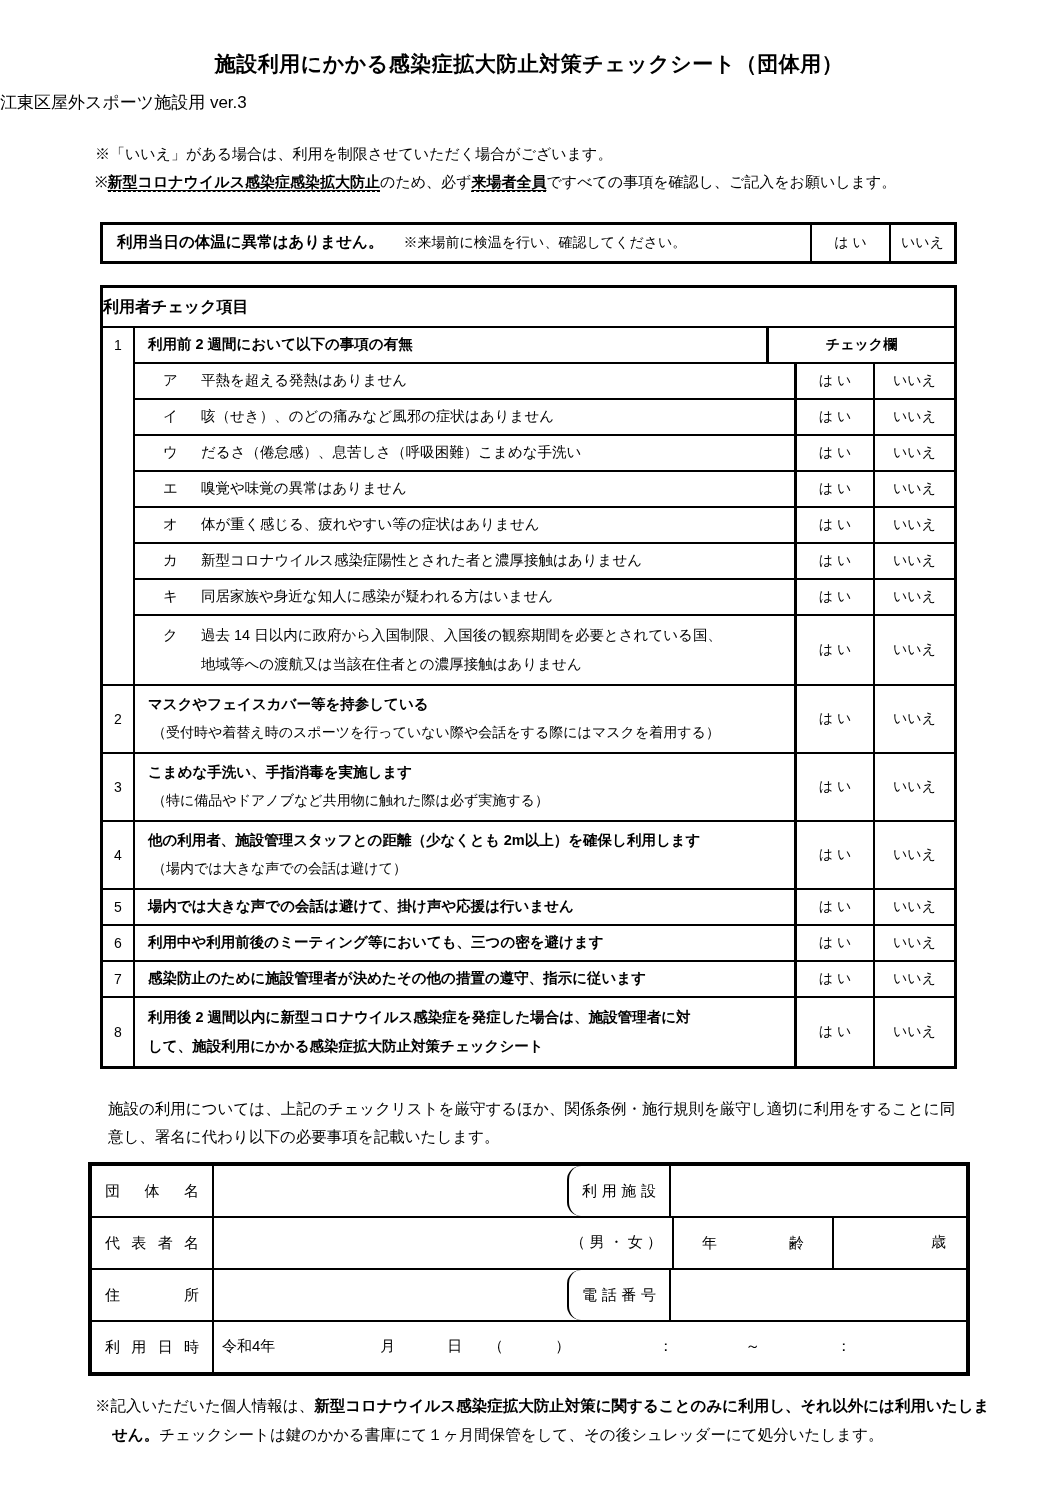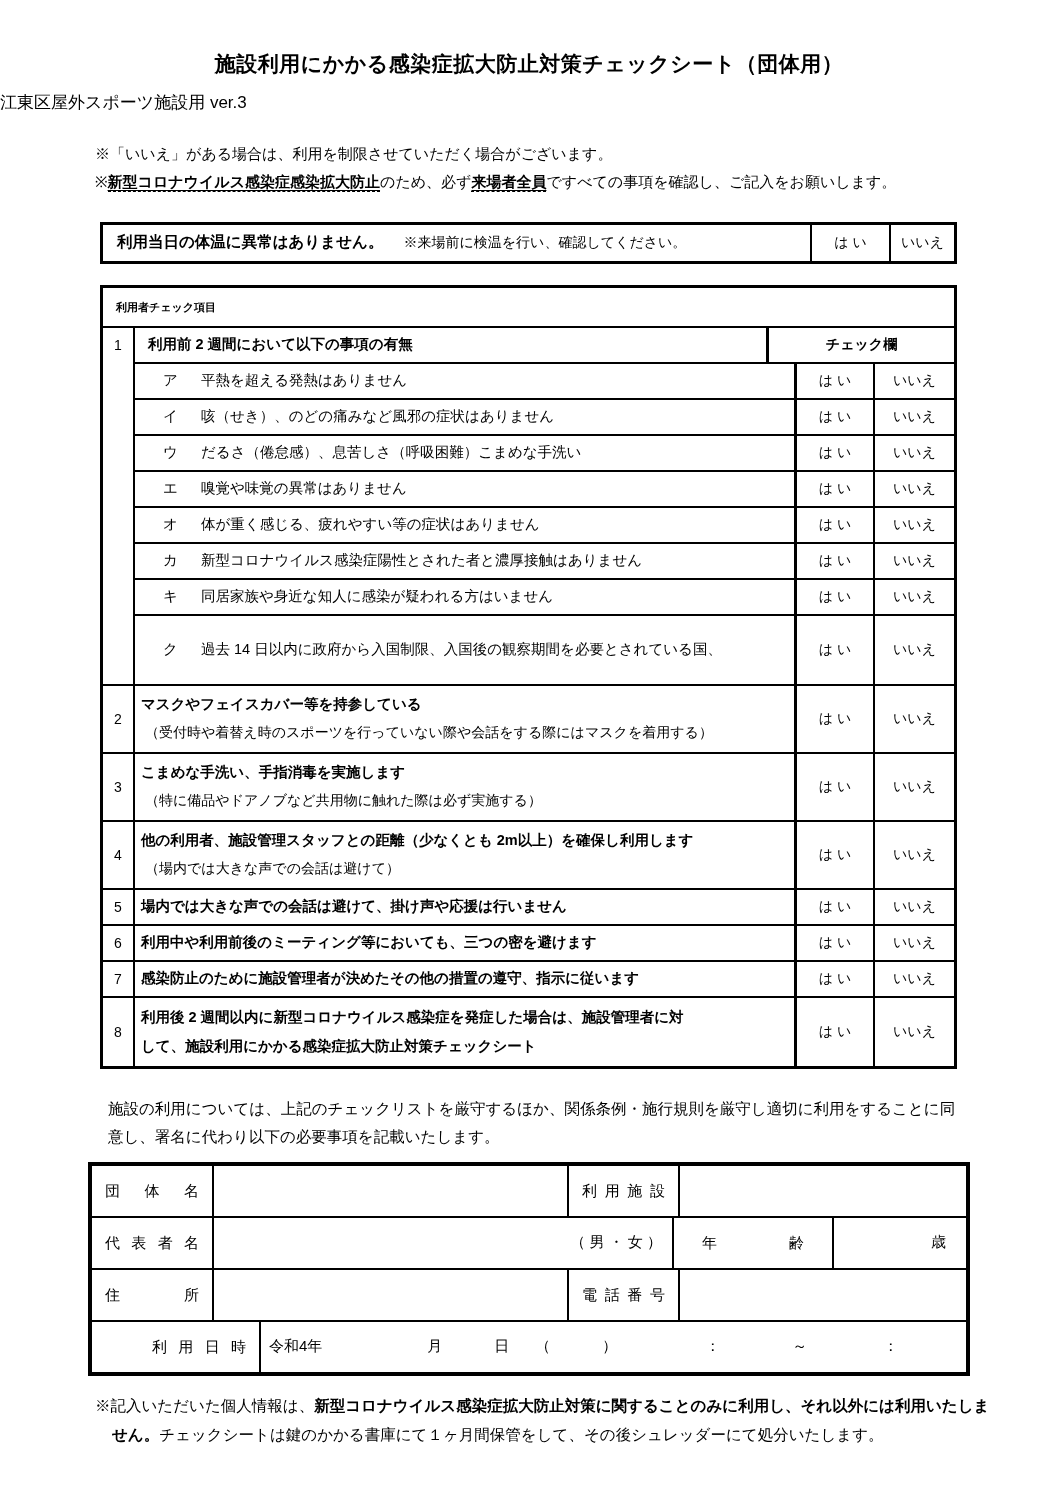--- a/index.html
+++ b/index.html
@@ -44,22 +44,22 @@
   }
   .tyes { width:79px; }
   .tno  { width:65px; }
 
   
   .table {
     margin:21px 0 0 100px; width:857px;
     border:3px solid #000; font-size:14.5px;
   }
   .thead {
-    height:40px; line-height:38px; padding-left:13px;
-    font-weight:bold; font-size:11px;
+    height:40px; line-height:38px; 
+    font-weight:bold; font-size:16px;
     border-bottom:2px solid #000;
   }
   .sec1 { display:flex; border-bottom:2px solid #000; }
   .s1num {
     width:32px; border-right:2px solid #000; flex-shrink:0;
     text-align:center; line-height:34px; font-size:14px;
   }
   .s1body { flex:1; display:flex; flex-direction:column; }
   .s1row { display:flex; height:36px; border-bottom:2px solid #000; align-items:stretch; }
   .s1row.double { height:68px; }
@@ -84,46 +84,46 @@
   .mrow { display:flex; border-bottom:2px solid #000; align-items:stretch; }
   .mrow.single { height:36px; }
   .mrow.double { height:68px; }
   .mrow:last-child { border-bottom:none; }
   .mnum {
     width:32px; border-right:2px solid #000; flex-shrink:0;
     display:flex; align-items:center; justify-content:center; font-size:14px;
   }
   .mcontent {
     flex:1; display:flex; flex-direction:column;
-    justify-content:space-evenly; padding-left:6px;
+    justify-content:space-evenly; padding-left:13px;
   }
   .mrow.single .mcontent { justify-content:center; }
   .mnote { font-size:14px; padding-left:4px; }
 
   
   .agreement {
     margin:26px 0 0 108px; width:852px;
     font-size:15.5px; line-height:1.85;
   }
 
   
   .stable {
     margin:10px 0 0 88px; width:882px;
     border:4px solid #000; font-size:15px;
   }
   .srow { display:flex; height:52px; border-bottom:2px solid #000; align-items:stretch; }
-  .srow:last-child { height:50px; border-bottom:none;padding-left:47px; }
+  .srow:last-child { height:50px; border-bottom:none; }
   .scell { border-left:2px solid #000; }
   .jl {
     text-align:justify; text-align-last:justify;
     padding:0 13px; line-height:50px; flex-shrink:0;
   }
   .slabel { width:120px; }
   .w355 { width:355px; }
-  .slabel2 { width:111px; }
+  .slabel2 { width:102px;border-radius:14px; }
   .flex1 { flex:1; }
   .sname { width:460px; display:flex; align-items:center; justify-content:flex-end; padding-right:10px; }
   .sage { width:160px; padding:0 28px; }
   .ssai { flex:1; display:flex; align-items:center; justify-content:flex-end; padding-right:20px; }
   .sdate { flex:1; display:flex; align-items:center; }
   .sdate span { display:inline-block; }
   .d-era { margin-left:8px; }
   .d-month { margin-left:105px; }
   .d-day { margin-left:52px; }
   .d-po { margin-left:26px; }
@@ -226,20 +226,21 @@
             </div>
           <div class="ayes">は い</div>
           <div class="ano">いいえ</div>
         </div>
         <div class="s1row double">
           <div class="s1col">
             <div class="l1">
                 <span class="skey">ク</span>
                 <span>過去 14 日以内に政府から入国制限、入国後の観察期間を必要とされている国、</span>
               </div>
+            <div class="l2">地域等への渡航又は当該在住者との濃厚接触はありません</div>
           </div>
           <div class="ayes">は い</div>
           <div class="ano">いいえ</div>
         </div>
       </div>
     </div>
 
     <div class="mrow double">
       <div class="mnum">2</div>
       <div class="mcontent">

